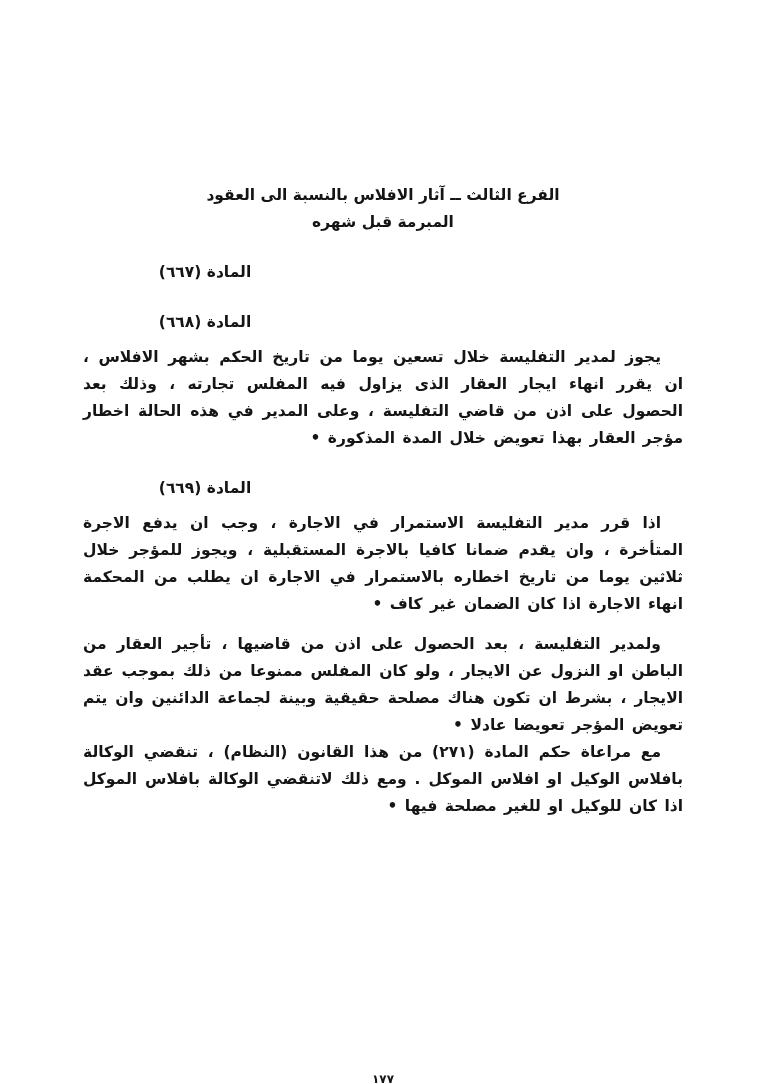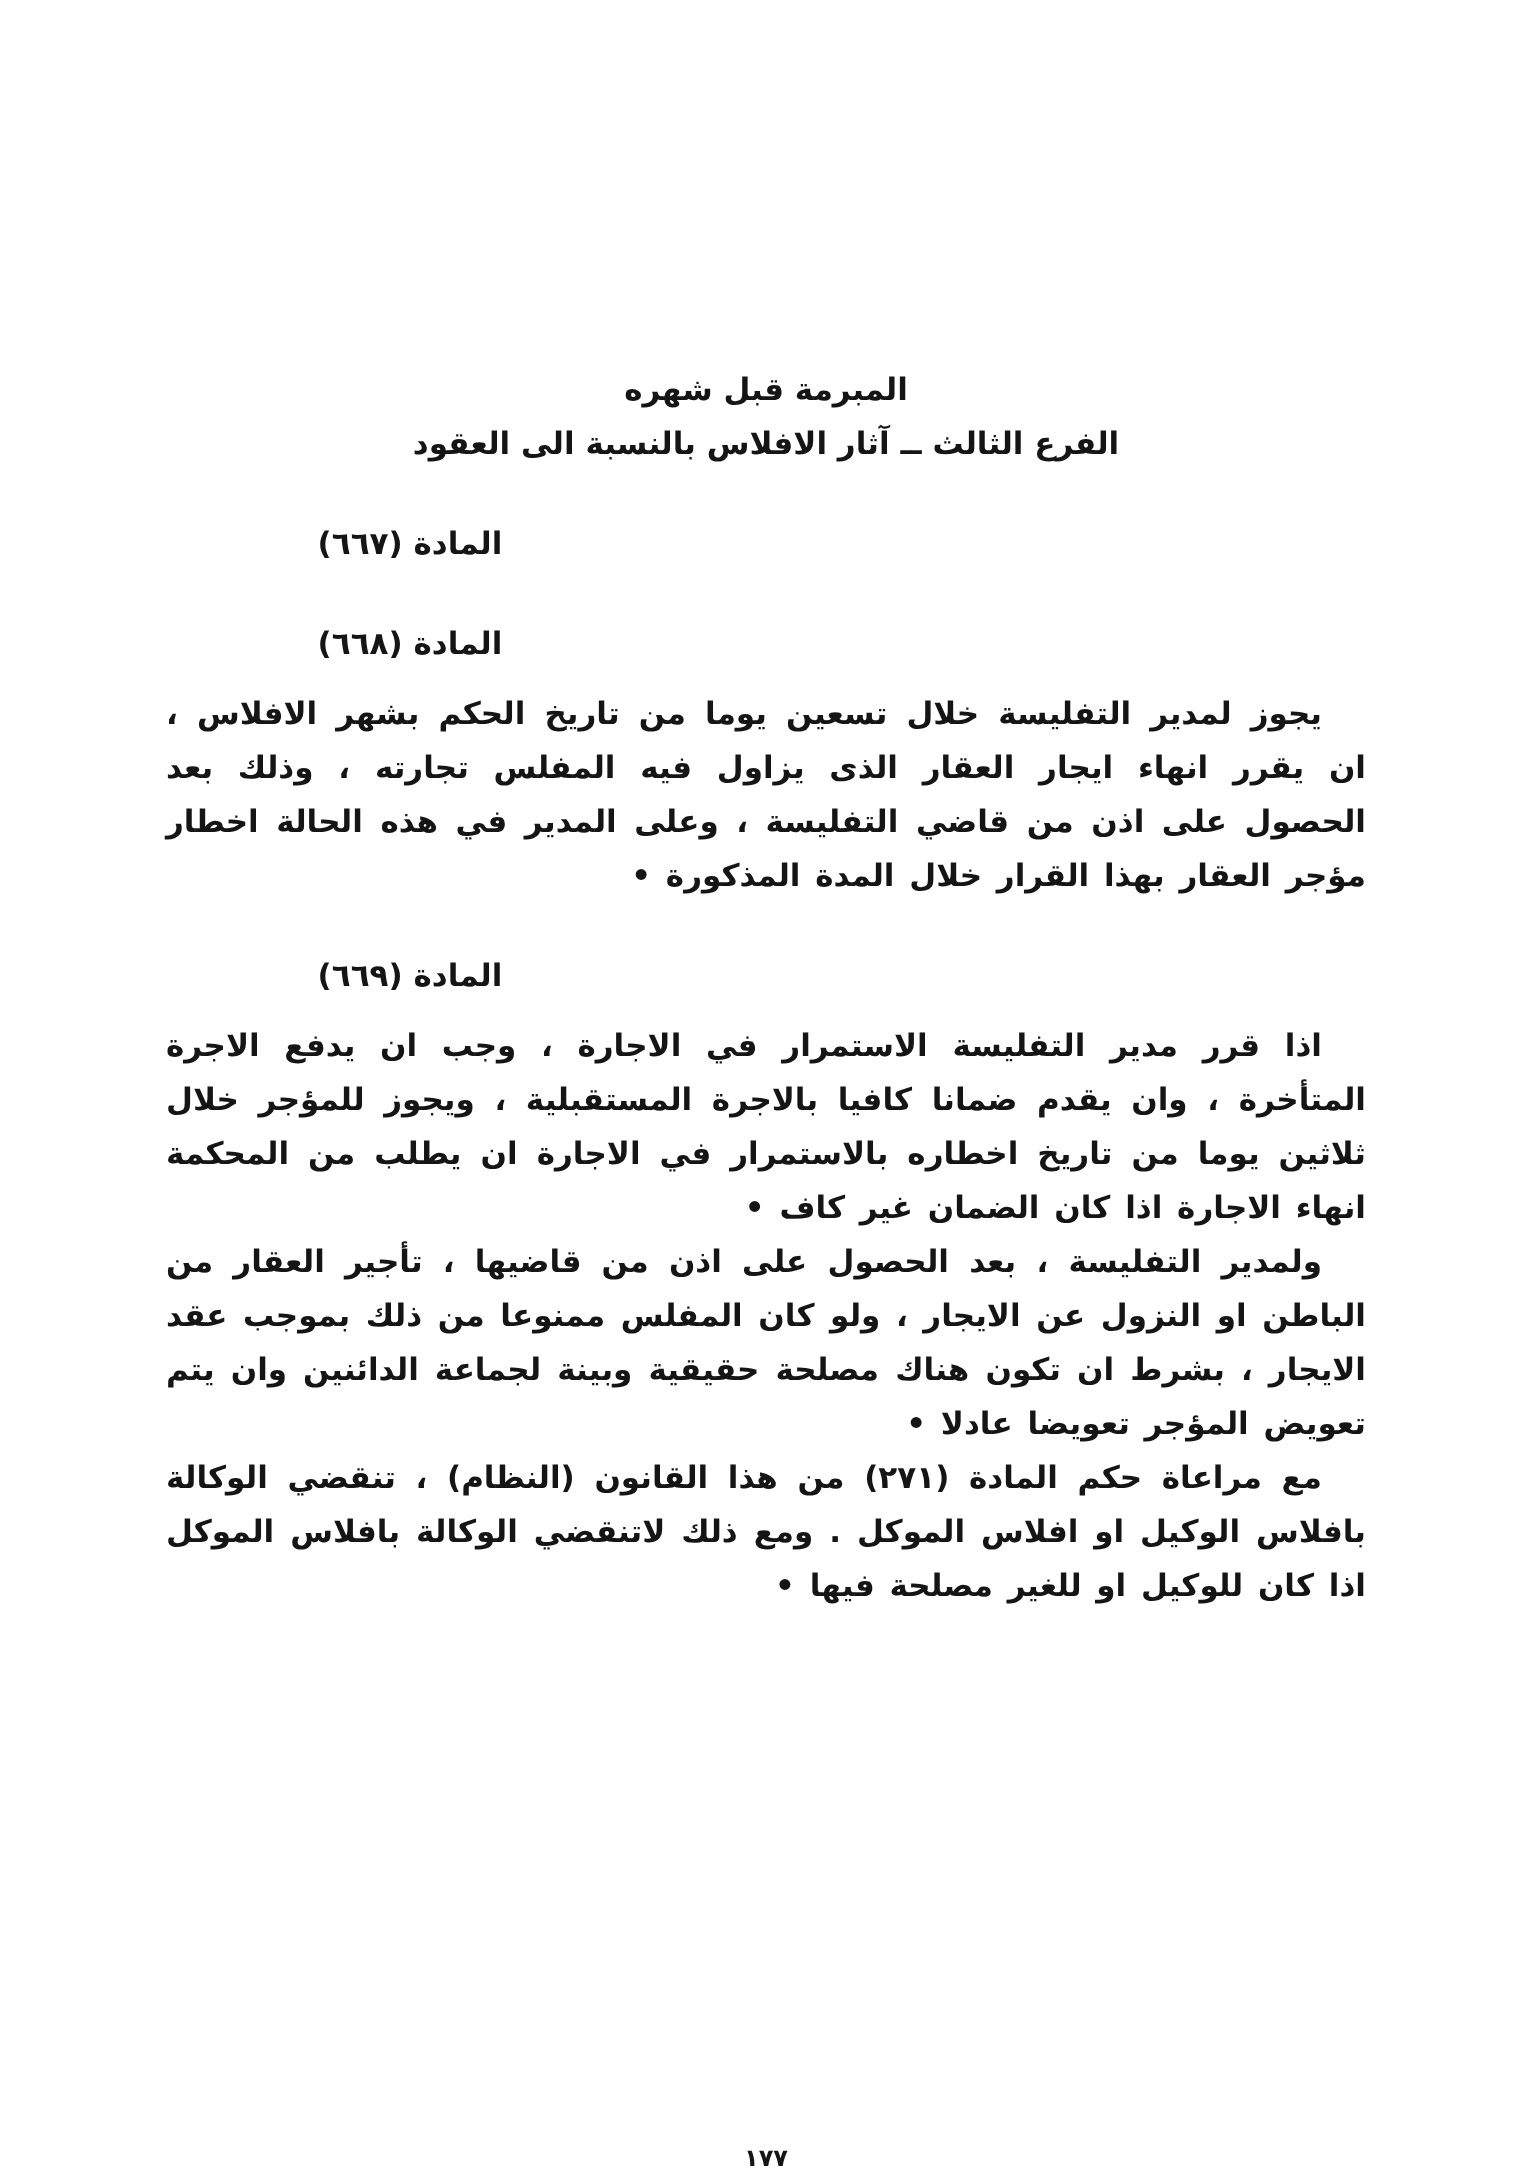--- a/index.html
+++ b/index.html
@@ -32,50 +32,50 @@
     margin: 23px 356px 8px 0;
     white-space: nowrap;
     text-align: center;
   }
   .article p {
     text-align: justify;
     text-indent: 22px;
     word-spacing: 2px;
   }
   .article p + p {
-    margin-top: 0;
+    margin-top: 13px;
   }
   .page-number {
     position: absolute;
     top: 1072px;
     left: 0;
     width: 766px;
     text-align: center;
     font-size: 12px;
     direction: rtl;
   }
 </style>
 </head>
 <body>
 
 <div class="page">
   <div class="content">
 
     <div class="title">
+      <span class="title-line">الفرع الثالث ــ آثار الافلاس بالنسبة الى العقود</span>
       <span class="title-line">المبرمة قبل شهره</span>
-      <span class="title-line">الفرع الثالث ــ آثار الافلاس بالنسبة الى العقود</span>
     </div>
 
     <div class="article">
       <div class="article-heading">المادة (٦٦٧)</div>
     </div>
 
     <div class="article">
       <div class="article-heading">المادة (٦٦٨)</div>
-      <p>يجوز لمدير التفليسة خلال تسعين يوما من تاريخ الحكم بشهر الافلاس ، ان يقرر انهاء ايجار العقار الذى يزاول فيه المفلس تجارته ، وذلك بعد الحصول على اذن من قاضي التفليسة ، وعلى المدير في هذه الحالة اخطار مؤجر العقار بهذا القرار خلال المدة المذكورة •</p>
+      <p>يجوز لمدير التفليسة خلال تسعين يوما من تاريخ الحكم بشهر الافلاس ، ان يقرر انهاء ايجار العقار الذى يزاول فيه المفلس تجارته ، وذلك بعد الحصول على اذن من قاضي التفليسة ، وعلى المدير في هذه الحالة اخطار مؤجر العقار بهذا تعويض خلال المدة المذكورة •</p>
     </div>
 
     <div class="article">
       <div class="article-heading">المادة (٦٦٩)</div>
       <p>اذا قرر مدير التفليسة الاستمرار في الاجارة ، وجب ان يدفع الاجرة المتأخرة ، وان يقدم ضمانا كافيا بالاجرة المستقبلية ، ويجوز للمؤجر خلال ثلاثين يوما من تاريخ اخطاره بالاستمرار في الاجارة ان يطلب من المحكمة انهاء الاجارة اذا كان الضمان غير كاف •</p>
       <p>ولمدير التفليسة ، بعد الحصول على اذن من قاضيها ، تأجير العقار من الباطن او النزول عن الايجار ، ولو كان المفلس ممنوعا من ذلك بموجب عقد الايجار ، بشرط ان تكون هناك مصلحة حقيقية وبينة لجماعة الدائنين وان يتم تعويض المؤجر تعويضا عادلا •</p>
     </div>
 
     <div class="article">
     </div>

